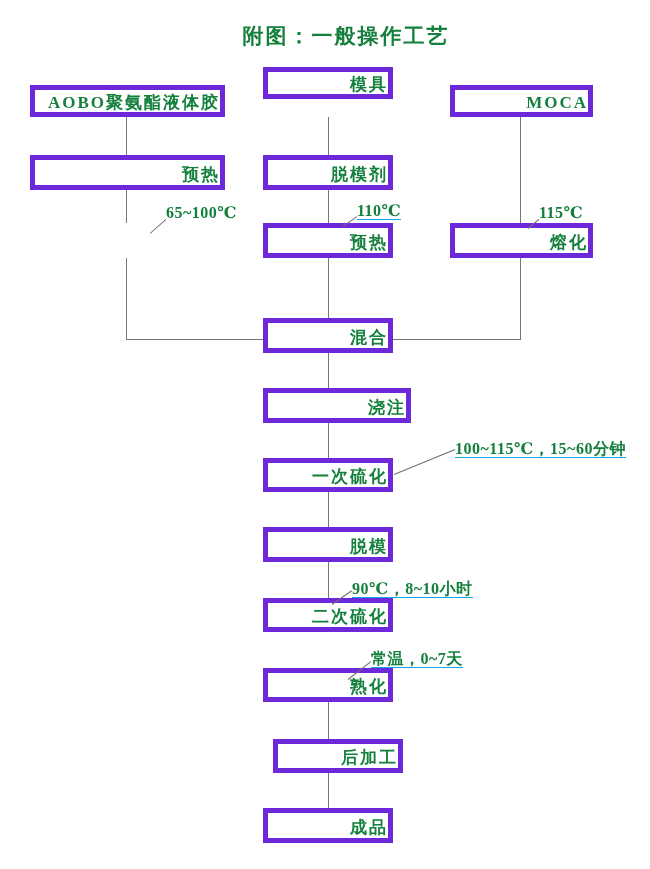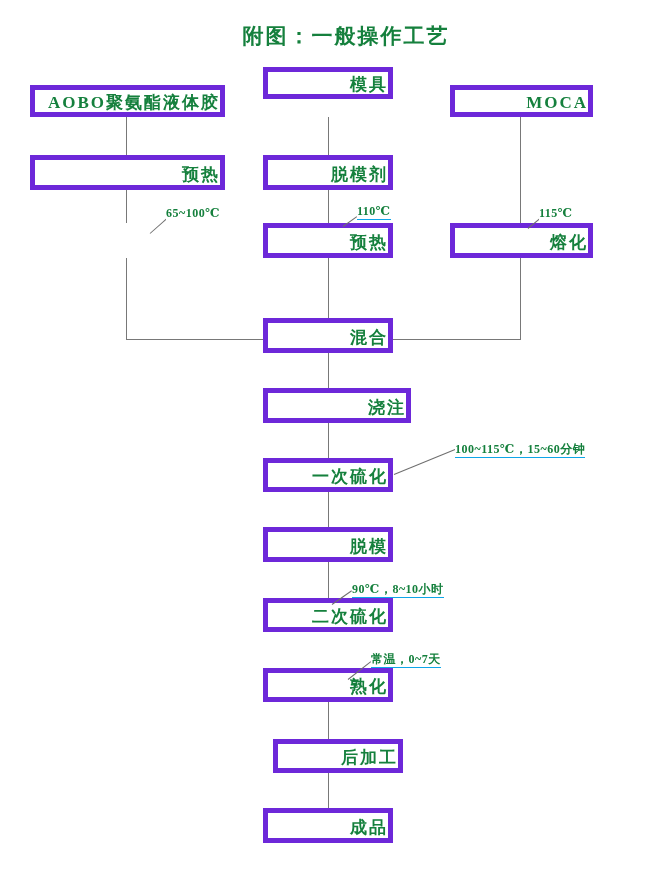--- a/index.html
+++ b/index.html
@@ -50,21 +50,21 @@
   }
   .leader{
     position:absolute;
     height:1px;
     background:#6e6e6e;
     transform-origin:left center;
     z-index:3;
   }
   .anno{
     position:absolute;
-    font-size:12px;
+    font-size:16px;
     font-weight:bold;
     white-space:nowrap;
     letter-spacing:0.5px;
     background:#ffffff;
     z-index:4;
     line-height:14px;
   }
   .anno.underline{
     border-bottom:1px solid #0ea5e9;
     padding-bottom:1px;

